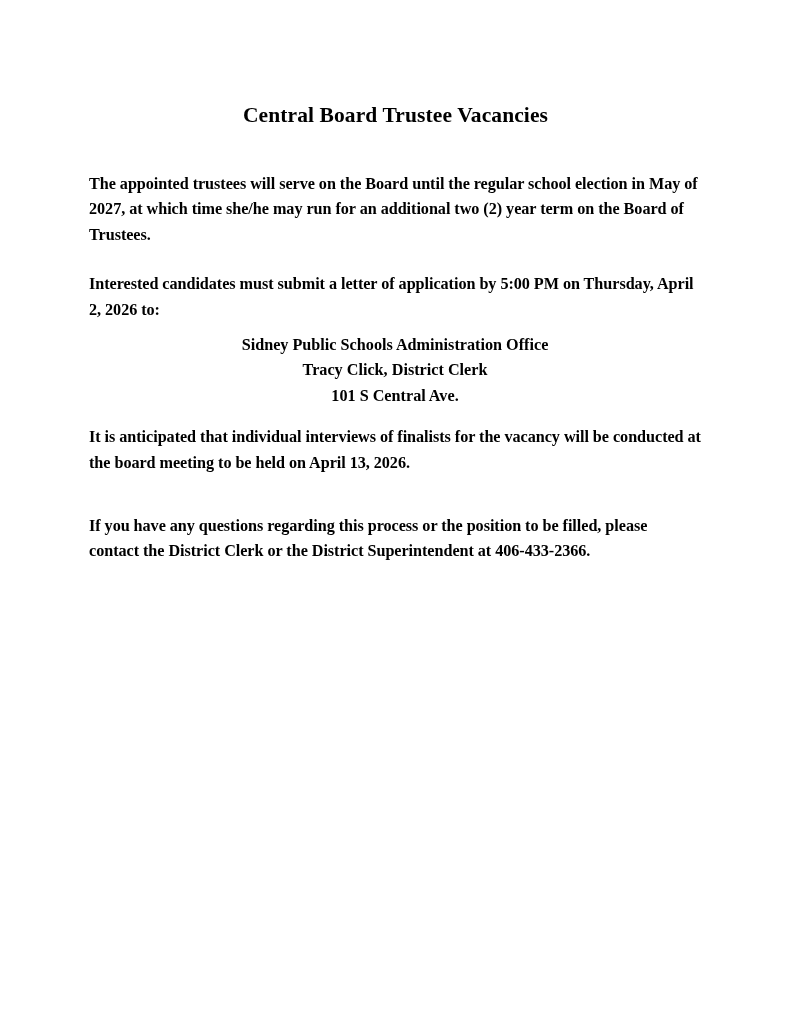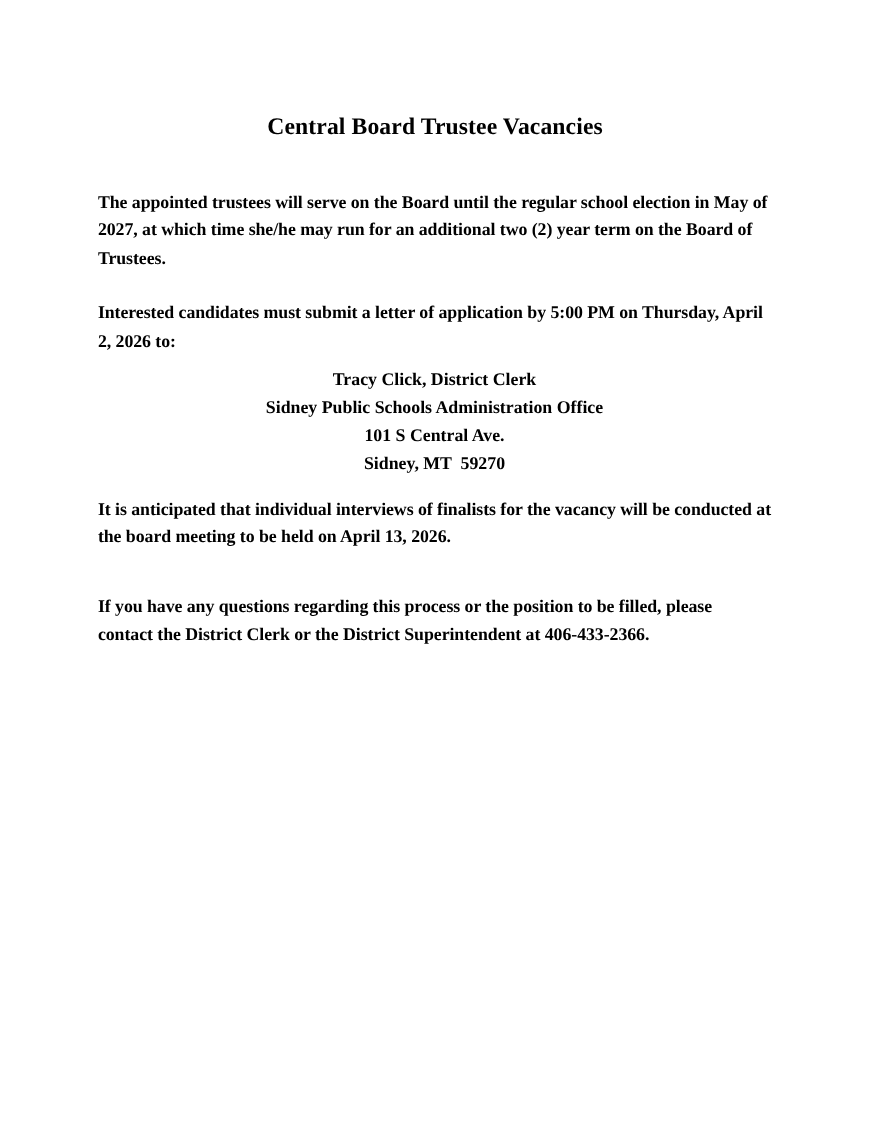--- a/index.html
+++ b/index.html
@@ -80,24 +80,23 @@
   <h1 class="doc-title">Central Board Trustee Vacancies</h1>
 
   <div class="body-block">
 
 
     <p class="para">The appointed trustees will serve on the Board until the regular school election in May of 2027, at which time she/he may run for an additional two (2) year term on the Board of Trustees.</p>
 
     <p class="para tight">Interested candidates must submit a letter of application by 5:00 PM on Thursday, April 2, 2026 to:</p>
 
     <div class="address-block">
+      <span class="address-line">Sidney Public Schools Administration Office</span>
       <span class="address-line">Tracy Click, District Clerk</span>
-      <span class="address-line">Sidney Public Schools Administration Office</span>
       <span class="address-line">101 S Central Ave.</span>
-      <span class="address-line">Sidney, MT  59270</span>
     </div>
 
     <p class="para">It is anticipated that individual interviews of finalists for the vacancy will be conducted at the board meeting to be held on April 13, 2026.</p>
 
     <div class="spacer-sm"></div>
 
     <p class="para tight">If you have any questions regarding this process or the position to be filled, please contact the District Clerk or the District Superintendent at 406-433-2366.</p>
 
   </div>
 

